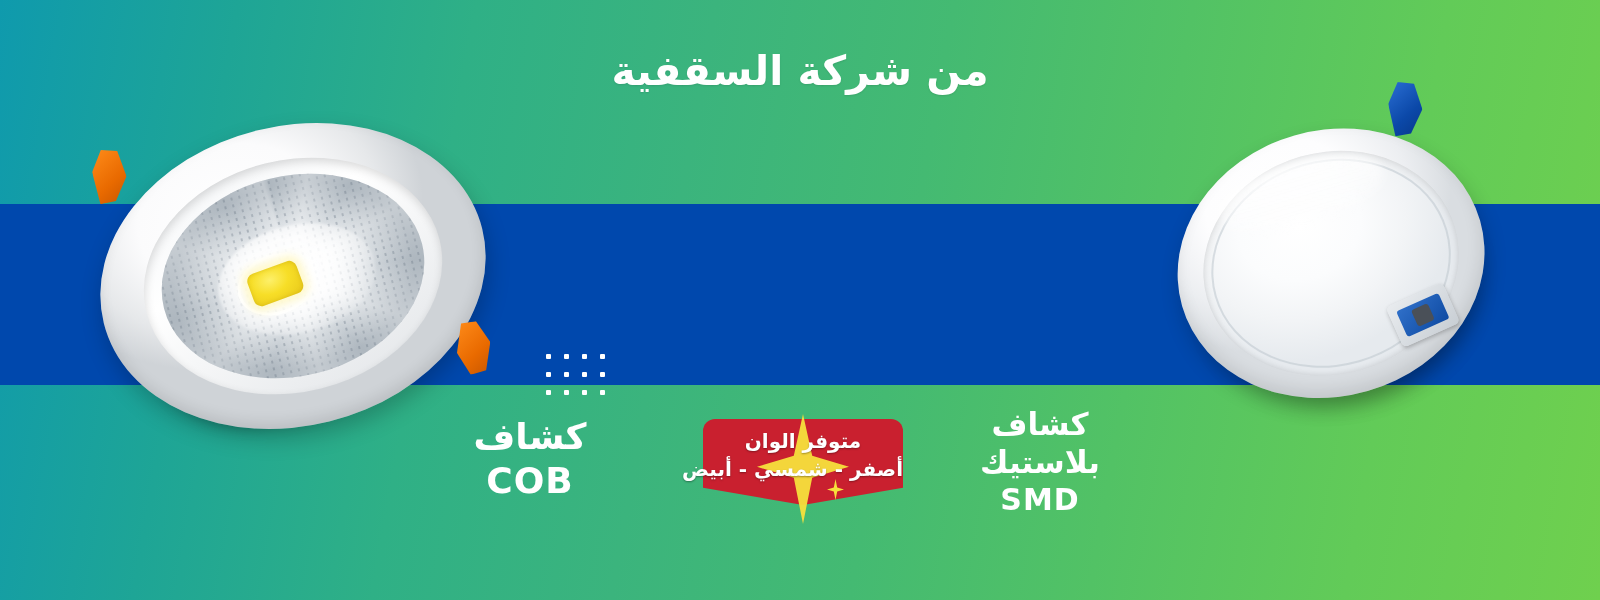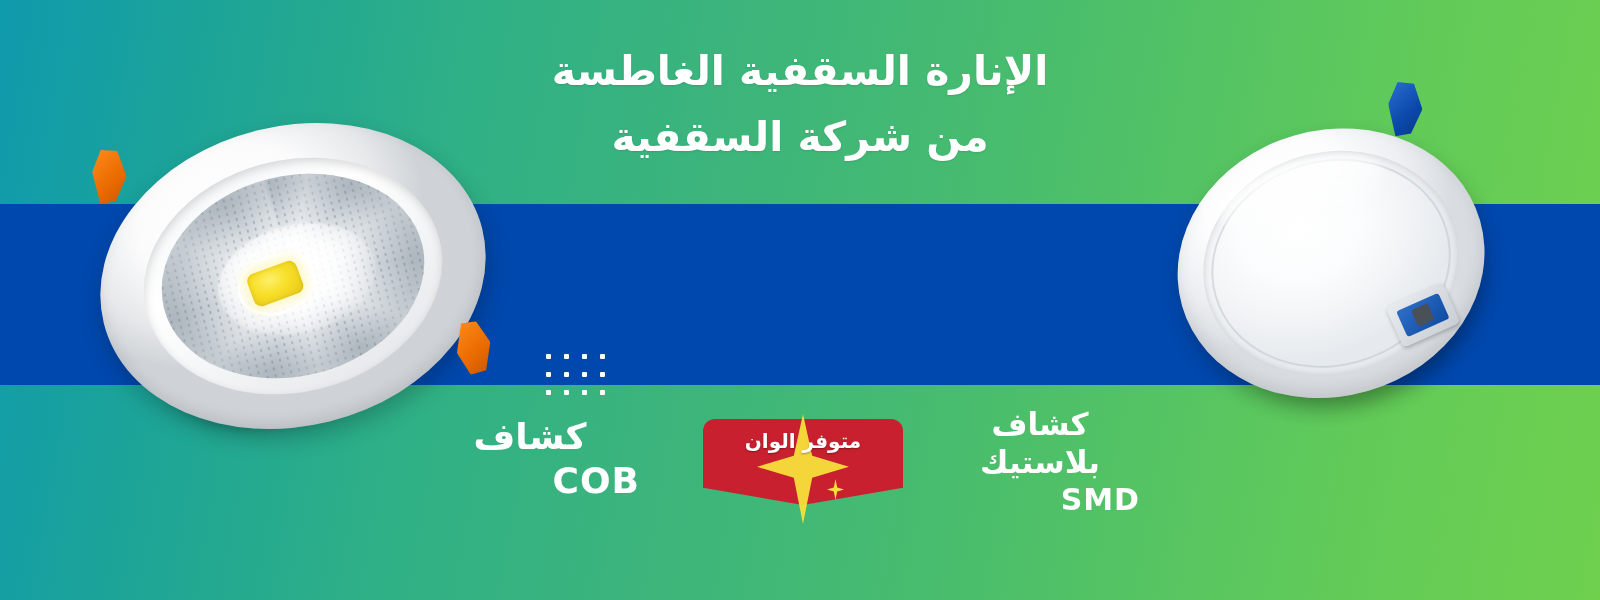--- a/index.html
+++ b/index.html
@@ -81,21 +81,20 @@
     line-height:44px;
     white-space:nowrap;
   }
   .label-block .en {
     display:block;
     font-size:36px;
     font-weight:bold;
     line-height:44px;
     letter-spacing:1px;
     direction:ltr;
-    text-align:right;
   }
   #label-cob  { left:420px; top:415px; width:220px; }
   #label-smd  { left:940px; top:405px; width:200px; }
   #label-smd .ar { font-size:31px; line-height:38px; }
   #label-smd .en { font-size:30px; line-height:38px; }
 
   
   .badge {
     position:absolute;
     left:703px; top:419px;
@@ -387,21 +386,20 @@
     <div class="diffuser-edge"></div>
     <div class="gloss"></div>
     <div class="terminal">
       <div class="tslot"></div>
       <div class="tnotch"></div>
     </div>
     <div class="clip blue" id="clip-smd-tr"></div>
   </div>
 
   <div class="headline">
-    <span class="line">الإنارة السقفية الغاطسة</span>
     <span class="line">من شركة السقفية</span>
   </div>
 
   <div class="dot-grid">
       <div class="dot" style="left: 0px; top: 0px;"></div>
       <div class="dot" style="left: 18px; top: 0px;"></div>
       <div class="dot" style="left: 36px; top: 0px;"></div>
       <div class="dot" style="left: 54px; top: 0px;"></div>
       <div class="dot" style="left: 0px; top: 18px;"></div>
       <div class="dot" style="left: 18px; top: 18px;"></div>
@@ -423,16 +421,17 @@
     <span class="ar">بلاستيك</span>
     <span class="en">SMD</span>
   </div>
 
   <div class="badge">
     <div class="shape"></div>
     <div class="star"></div>
     <div class="sparkle"></div>
     <div class="btext">
       <span>متوفر الوان</span>
+      <span>أصفر - شمسي - أبيض</span>
     </div>
   </div>
 
 </div>
 
 </body></html>

